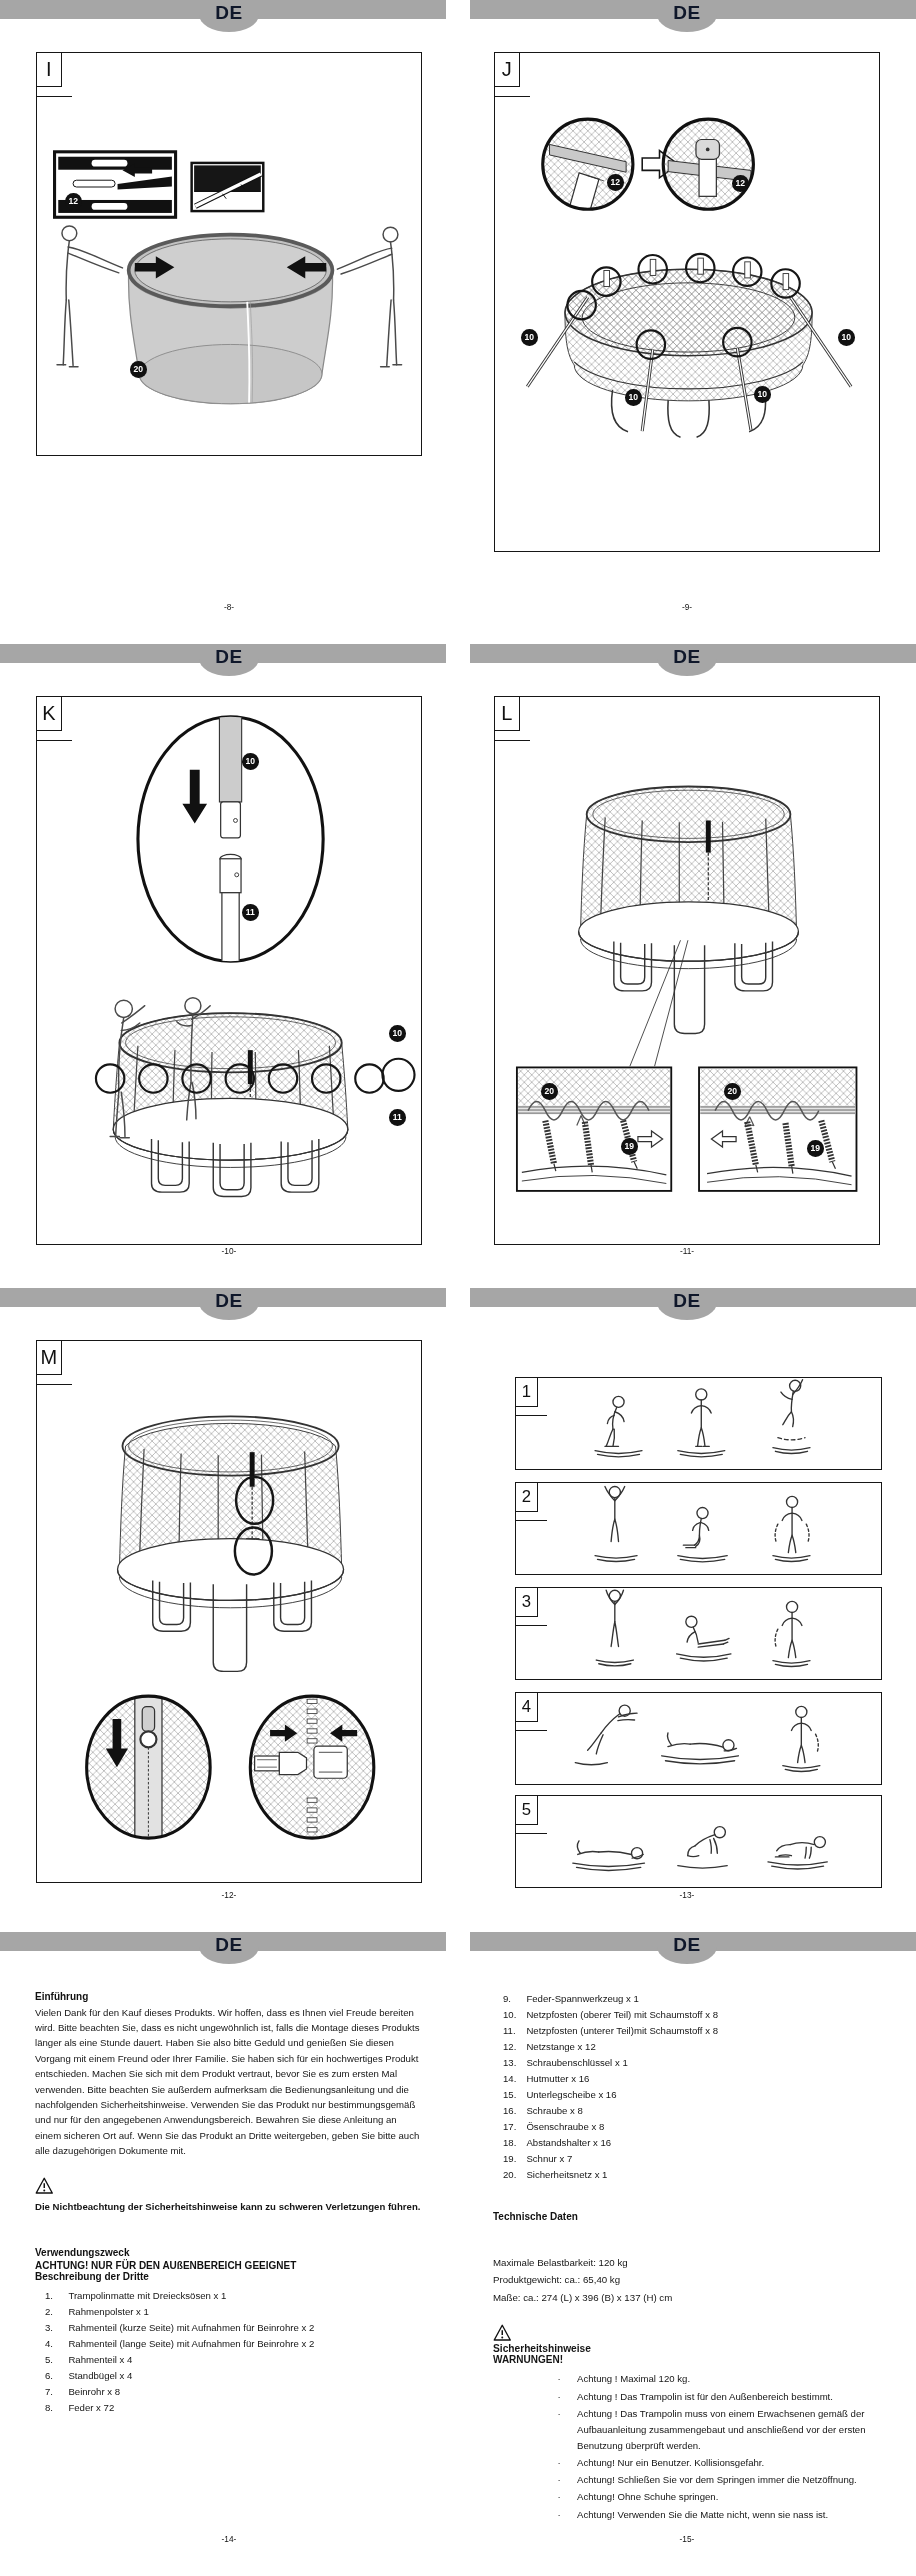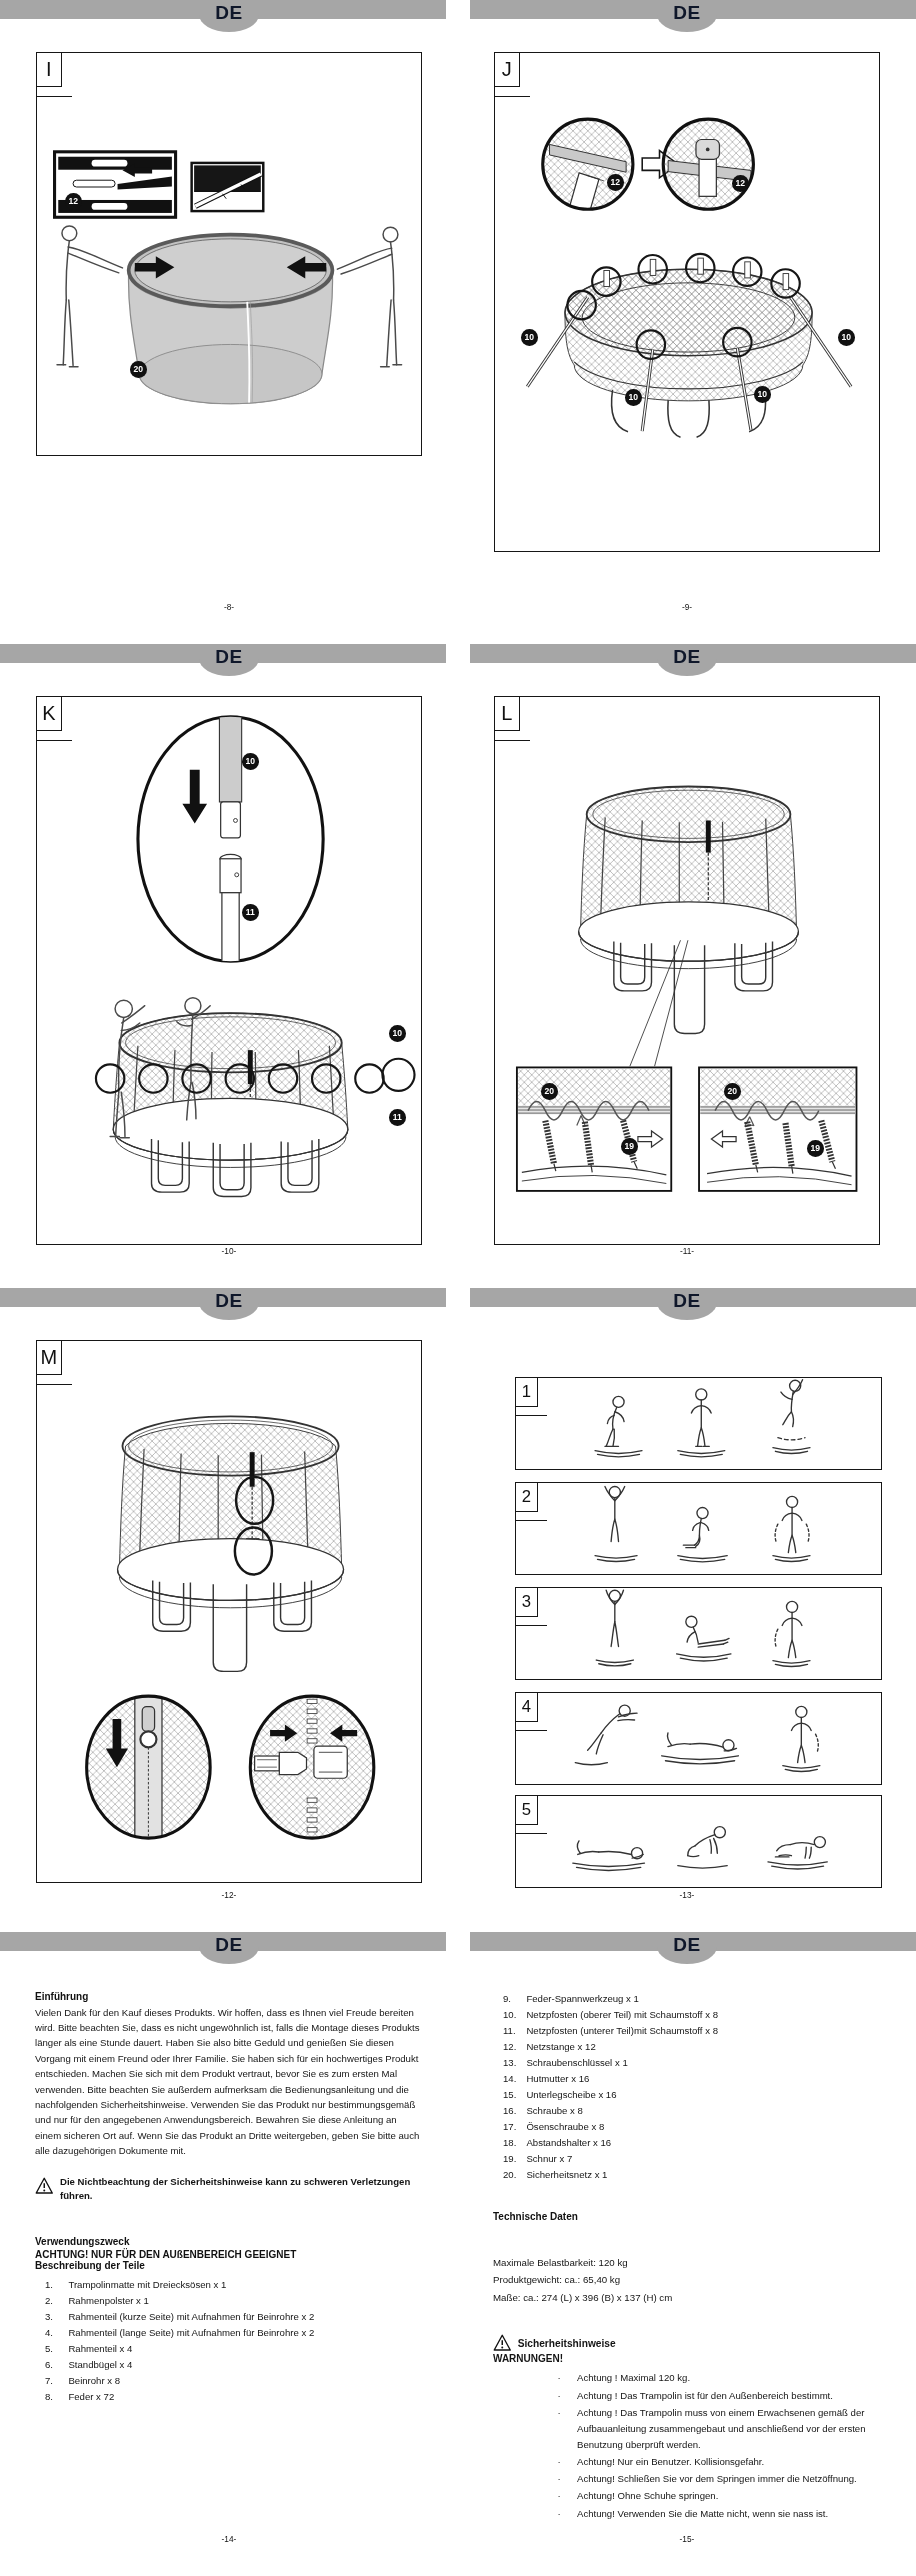--- a/index.html
+++ b/index.html
@@ -37,28 +37,28 @@
                border:1.2px solid #161616; display:flex; align-items:center; justify-content:center;
                font-size:16.7px; color:#111; z-index:4; }
   .steplabel::after { content:""; position:absolute; left:-1.2px; top:-1.2px; width:31px; height:38px;
                       border-left:1.2px solid #161616; border-bottom:1.2px solid #161616; pointer-events:none; }
   .stepbox svg { display:block; width:100%; height:100%; }
 
   
   .tp { position:absolute; left:35px; right:35px; top:59px; }
   .tp h4 { font-size:10px; margin:0; color:#111; }
   .tp p  { font-size:9.6px; line-height:15.4px; margin:2.5px 0 0 0; }
-  .warnblock { display:flex; margin-top:16px; align-items:flex-start; }
+  .warnblock { display:flex; margin-top:16px; align-items:flex-start;flex-direction:column; }
   .warnblock .tri { flex:0 0 25px; padding-top:2.5px; }
   .warnblock .wtxt { font-weight:bold; font-size:9.6px; line-height:14px; }
   .parts-list { margin-top:6.2px; }
   .part-row { display:flex; font-size:9.6px; line-height:16px; padding-left:10px; }
   .part-num { flex:0 0 23.4px; }
   .tech-lines { margin-top:32px; font-size:9.7px; line-height:17.3px; }
-  .safety-head { display:flex; align-items:center; margin-top:28px; }
+  .safety-head { display:flex; align-items:flex-start; margin-top:18px;flex-direction:column; }
   .safety-head .tri { margin-right:6.2px; }
   .safety-title { font-weight:bold; font-size:10.2px; }
   .warnungen { font-weight:bold; font-size:10px; margin-top:0px; }
   .warn-list { margin-top:6.2px; }
   .warn-row { display:flex; font-size:9.6px; line-height:16px; margin-top:1.2px; }
   .warn-row .bullet { flex:0 0 28px; padding-left:8.6px; margin-left:56px; }
   .warn-row .wbody { flex:1; }
 </style>
 </head>
 <body>
@@ -622,21 +622,21 @@
           <svg width="18.5" height="17.3" viewBox="0 0 30 28">
               <path d="M15,2 L28,26 H2 Z" fill="none" stroke="#111" stroke-width="2.2" stroke-linejoin="round"></path>
               <path d="M15,10 v8" stroke="#111" stroke-width="2.4"></path>
               <circle cx="15" cy="22" r="1.6" fill="#111"></circle>
             </svg>
         </span>
         <span class="wtxt">Die Nichtbeachtung der Sicherheitshinweise kann zu schweren Verletzungen führen.</span>
       </div>
       <h4 style="margin-top:33px">Verwendungszweck</h4>
       <h4 style="margin-top:2px">ACHTUNG! NUR FÜR DEN AUßENBEREICH GEEIGNET</h4>
-      <h4>Beschreibung der Teile</h4>
+      <h4>Beschreibung der Dritte</h4>
       <div class="parts-list">
           <div class="part-row">
             <span class="part-num">1.</span>
             <span class="part-text">Trampolinmatte mit Dreiecksösen x 1</span>
           </div>
           <div class="part-row">
             <span class="part-num">2.</span>
             <span class="part-text">Rahmenpolster x 1</span>
           </div>
           <div class="part-row">

